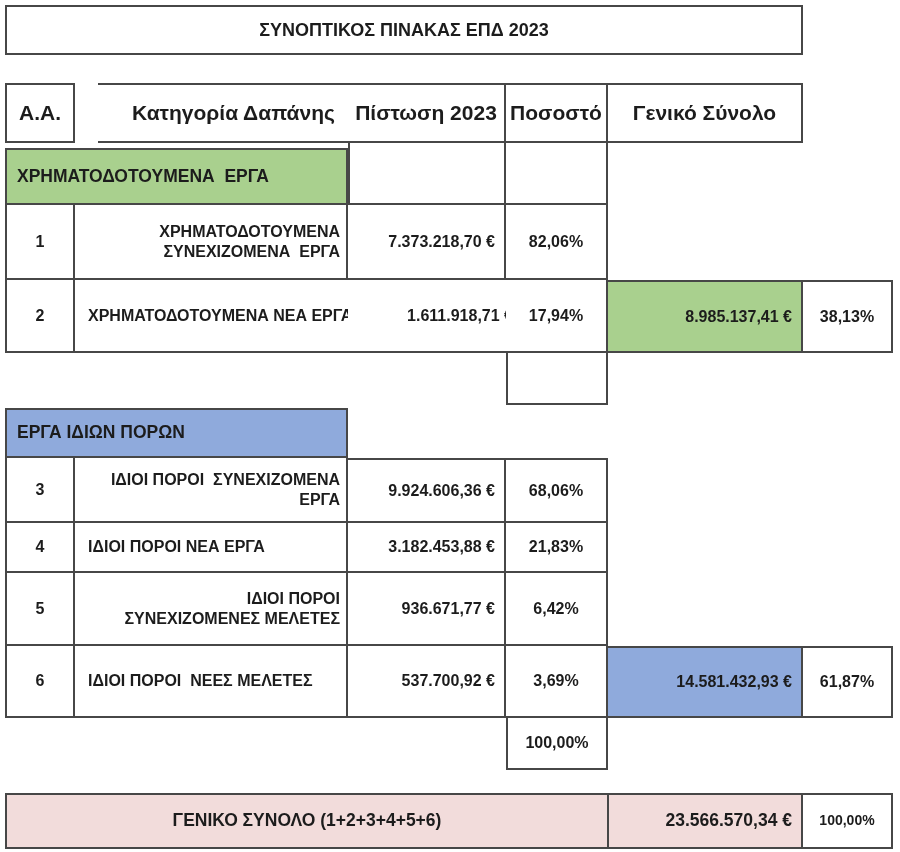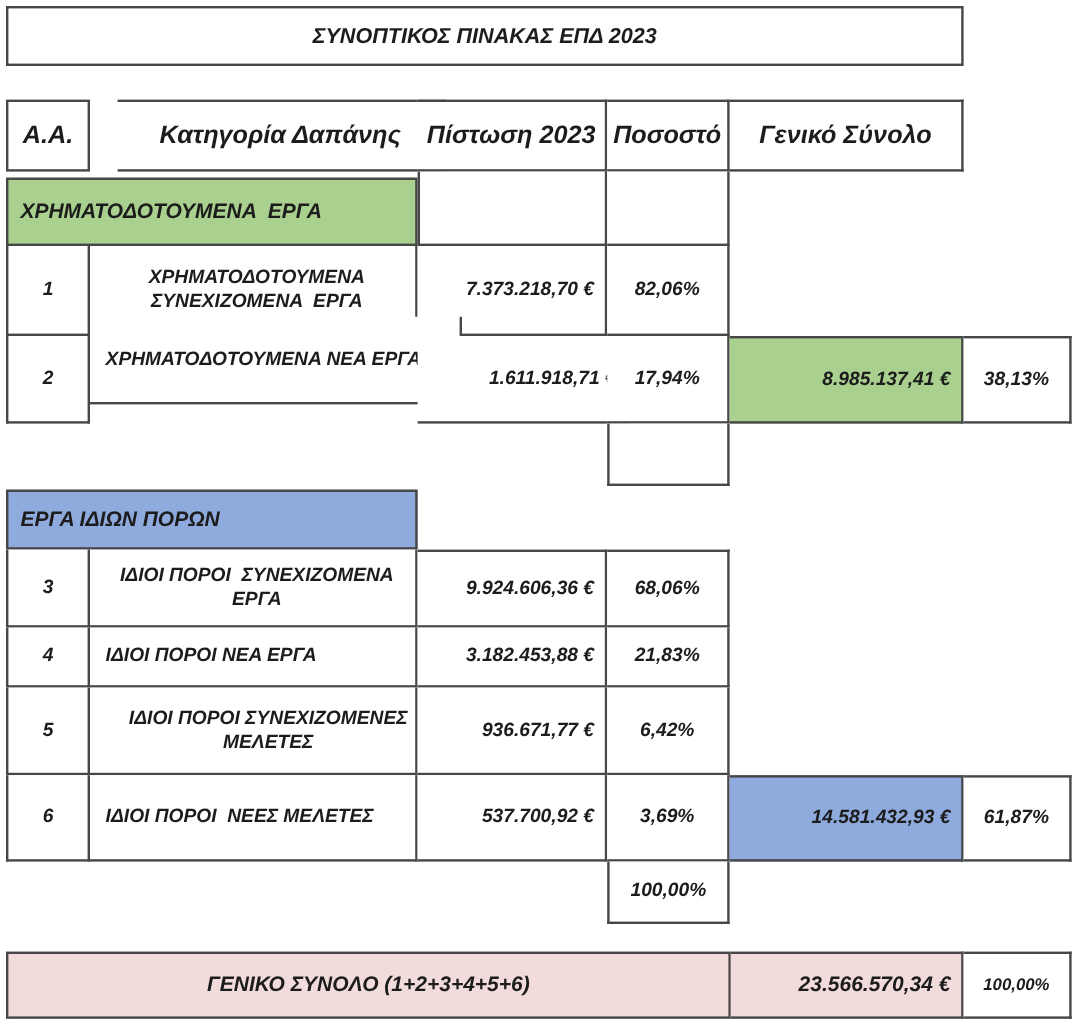--- a/index.html
+++ b/index.html
@@ -1,31 +1,31 @@
 <!DOCTYPE html>
 <html style="--green: #a9d08e; --blue: #8faadc; --pink: #f2dcdb; --border: #474747;"><head>
 <meta charset="utf-8">
 <style>
   html,body{margin:0;padding:0;background:#ffffff;}
   .page{
     position:relative;width:900px;height:852px;background:#fff;
     font-family:"Liberation Sans","DejaVu Sans",sans-serif;
-    font-weight:bold;color:#1c1c1c;overflow:hidden;font-style:italic;
+    font-weight:bold;color:#1c1c1c;overflow:hidden;
   }
   .cell{
     position:absolute;box-sizing:border-box;
     border:2px solid var(--border,#474747);
     display:flex;align-items:center;
     font-size:16px;line-height:1.25;background:#fff;
     white-space:pre-wrap;
   }
   .nl{border-left:none;}
   .nt{border-top:none;}
   .center{justify-content:center;text-align:center;}
-  .left{justify-content:flex-start;text-align:center;padding-left:13px;padding-right:6px;}
+  .left{justify-content:flex-start;text-align:right;padding-left:13px;padding-right:6px;}
   .right{justify-content:flex-end;text-align:right;padding-right:9px;}
   .title{font-size:18px;}
   .colhdr{font-size:21px;}
   .section{font-size:17.5px;padding-left:10px;}
   .green{background:var(--green,#a9d08e);}
   .blue{background:var(--blue,#8faadc);}
   .pink{background:var(--pink,#f2dcdb);}
   .footer-text{font-size:17.5px;}
   .small{font-size:14px;}
 </style>
@@ -45,21 +45,21 @@
   <div class="cell nt" style="left:348px;top:143px;width:158px;height:62px;"></div>
   <div class="cell nt nl" style="left:506px;top:143px;width:102px;height:62px;"></div>
   <div class="cell section green" style="left:5px;top:148px;width:343px;height:57px;">ΧΡΗΜΑΤΟΔΟΤΟΥΜΕΝΑ  ΕΡΓΑ</div>
 
   <div class="cell center nt" style="left:5px;top:205px;width:70px;height:75px;">1</div>
   <div class="cell left nt nl" style="left:75px;top:205px;width:273px;height:75px;">ΧΡΗΜΑΤΟΔΟΤΟΥΜΕΝΑ ΣΥΝΕΧΙΖΟΜΕΝΑ  ΕΡΓΑ</div>
   <div class="cell right nt nl" style="left:348px;top:205px;width:158px;height:75px;">7.373.218,70 €</div>
   <div class="cell center nt nl" style="left:506px;top:205px;width:102px;height:75px;">82,06%</div>
 
   <div class="cell center nt" style="left:5px;top:280px;width:70px;height:73px;">2</div>
-  <div class="cell left nt nl" style="left:75px;top:264px;width:310px;height:73px;">ΧΡΗΜΑΤΟΔΟΤΟΥΜΕΝΑ ΝΕΑ ΕΡΓΑ</div>
+  <div class="cell left nt nl" style="left:75px;top:280px;width:310px;height:73px;">ΧΡΗΜΑΤΟΔΟΤΟΥΜΕΝΑ ΝΕΑ ΕΡΓΑ</div>
   <div class="cell right nt nl" style="left:348px;top:280px;width:176px;height:73px;">1.611.918,71 €</div>
   <div class="cell center nt nl" style="left:506px;top:280px;width:102px;height:73px;">17,94%</div>
   <div class="cell right green nl" style="left:608px;top:280px;width:195px;height:73px;">8.985.137,41 €</div>
   <div class="cell center nl" style="left:803px;top:280px;width:90px;height:73px;">38,13%</div>
 
   <div class="cell nt" style="left:506px;top:353px;width:102px;height:52px;"></div>
 
   <div class="cell section blue" style="left:5px;top:408px;width:343px;height:50px;">ΕΡΓΑ ΙΔΙΩΝ ΠΟΡΩΝ</div>
 
   <div class="cell center nt" style="left:5px;top:458px;width:70px;height:65px;">3</div>

